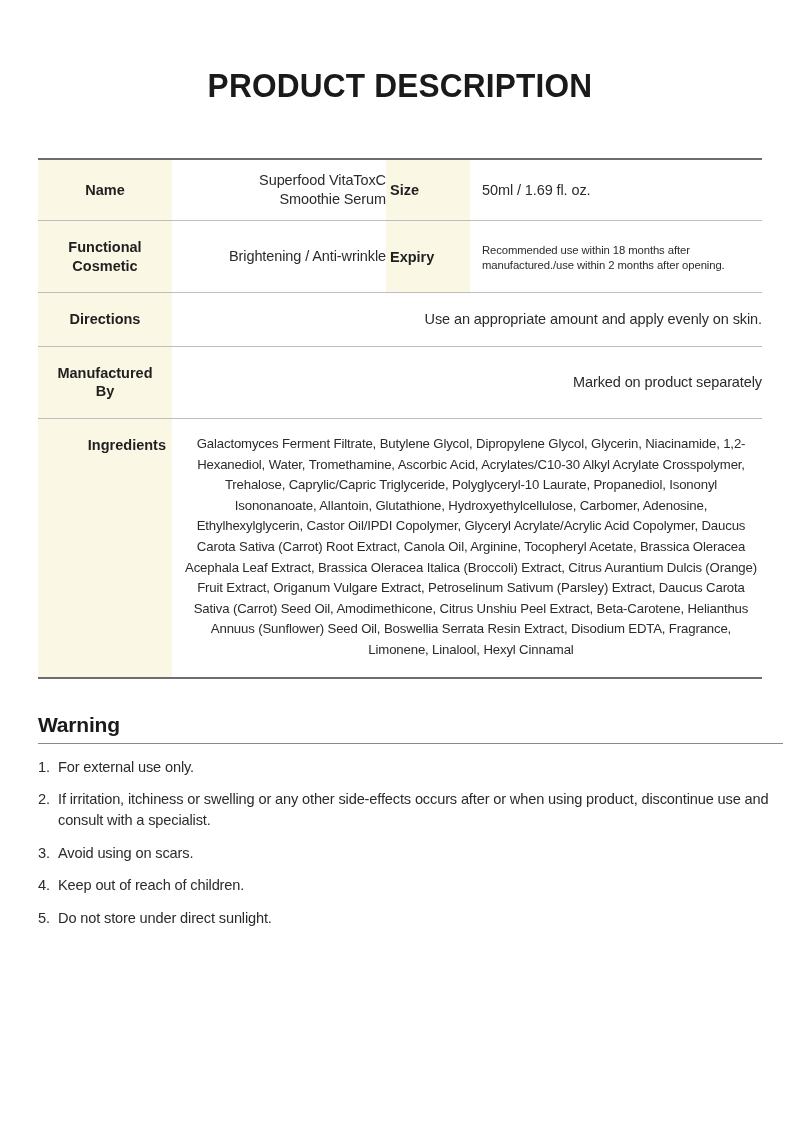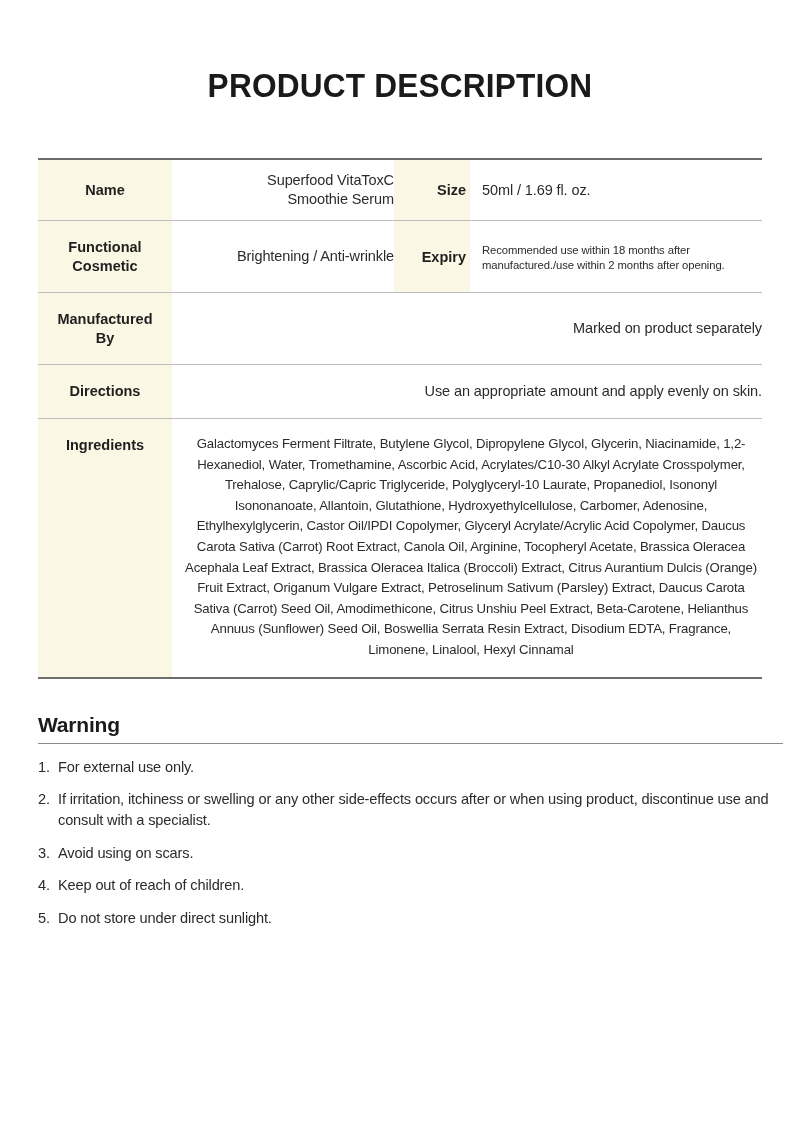--- a/index.html
+++ b/index.html
@@ -73,23 +73,23 @@
     color: #2b2b2b;
     padding: 11px 0 11px 12px;
     letter-spacing: -0.1px;
     text-align: right;
   }
 
   td.label-sm {
     background: #fbf7e5;
     font-weight: 700;
     font-size: 14.5px;
-    text-align: right;
+    text-align: left;
     color: #1f1f1f;
-    width: 76px;
+    width: 84px;
     padding: 11px 4px;
   }
 
   td.value-sm {
     font-size: 14.5px;
     color: #2b2b2b;
     padding: 11px 0 11px 12px;
     width: 292px;
     letter-spacing: -0.1px;
   }
@@ -100,21 +100,21 @@
     color: #2b2b2b;
     padding: 9px 10px 6px 12px;
     width: 292px;
     letter-spacing: -0.1px;
   }
 
   td.ingredients-label {
     background: #fbf7e5;
     font-weight: 700;
     font-size: 14.5px;
-    text-align: center;
+    text-align: right;
     color: #1f1f1f;
     vertical-align: top;
     padding: 18px 6px;
     width: 134px;
   }
 
   td.ingredients-value {
     font-size: 13.2px;
     line-height: 1.56;
     color: #2b2b2b;
@@ -176,27 +176,27 @@
       </tr>
 
       <tr class="row-sep">
         <td class="label tall">Functional<br>Cosmetic</td>
         <td class="value">Brightening / Anti-wrinkle</td>
         <td class="label-sm">Expiry</td>
         <td class="value-xs">Recommended use within 18 months after manufactured./use within 2 months after opening.</td>
       </tr>
 
       <tr class="row-sep">
+        <td class="label tall">Directions</td>
+        <td class="value" colspan="3">Use an appropriate amount and apply evenly on skin.</td>
+      </tr>
+
+      <tr class="row-sep">
         <td class="label tall">Manufactured<br>By</td>
         <td class="value" colspan="3">Marked on product separately</td>
-      </tr>
-
-      <tr class="row-sep">
-        <td class="label tall">Directions</td>
-        <td class="value" colspan="3">Use an appropriate amount and apply evenly on skin.</td>
       </tr>
 
 
 
       <tr class="row-sep">
         <td class="ingredients-label">Ingredients</td>
         <td class="ingredients-value" colspan="3">Galactomyces Ferment Filtrate, Butylene Glycol, Dipropylene Glycol, Glycerin, Niacinamide, 1,2-Hexanediol, Water, Tromethamine, Ascorbic Acid, Acrylates/C10-30 Alkyl Acrylate Crosspolymer, Trehalose, Caprylic/Capric Triglyceride, Polyglyceryl-10 Laurate, Propanediol, Isononyl Isononanoate, Allantoin, Glutathione, Hydroxyethylcellulose, Carbomer, Adenosine, Ethylhexylglycerin, Castor Oil/IPDI Copolymer, Glyceryl Acrylate/Acrylic Acid Copolymer, Daucus Carota Sativa (Carrot) Root Extract, Canola Oil, Arginine, Tocopheryl Acetate, Brassica Oleracea Acephala Leaf Extract, Brassica Oleracea Italica (Broccoli) Extract, Citrus Aurantium Dulcis (Orange) Fruit Extract, Origanum Vulgare Extract, Petroselinum Sativum (Parsley) Extract, Daucus Carota Sativa (Carrot) Seed Oil, Amodimethicone, Citrus Unshiu Peel Extract, Beta-Carotene, Helianthus Annuus (Sunflower) Seed Oil, Boswellia Serrata Resin Extract,  Disodium EDTA, Fragrance, Limonene, Linalool, Hexyl Cinnamal</td>
       </tr>
     </tbody>
   </table>

